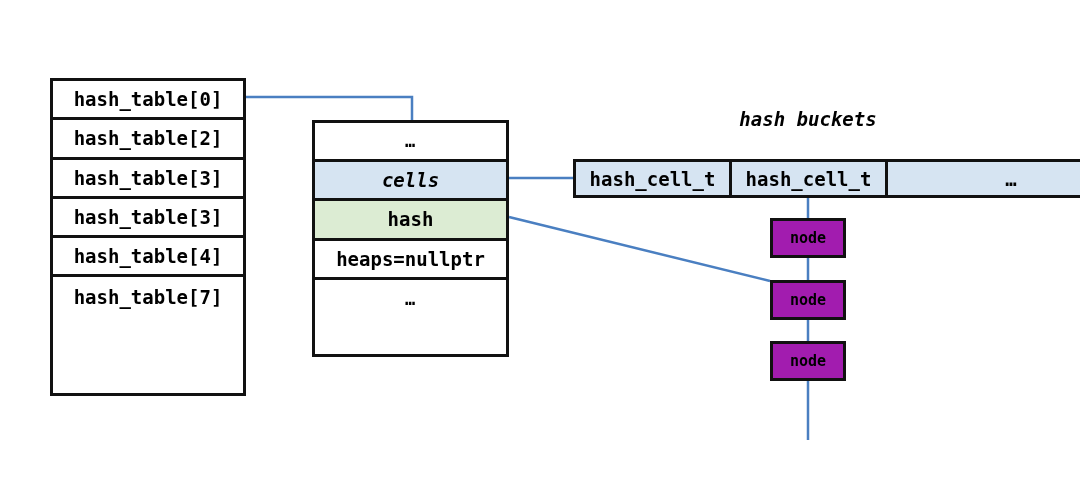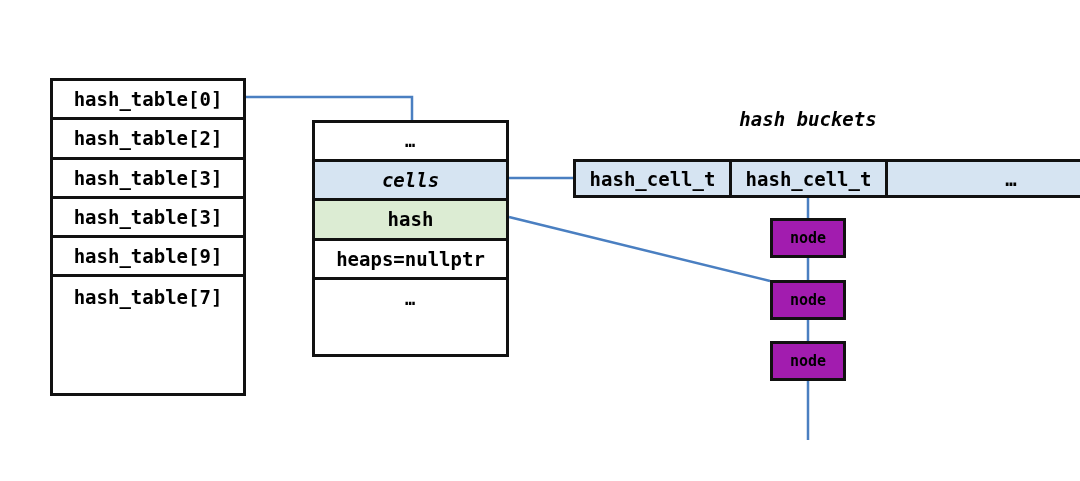--- a/index.html
+++ b/index.html
@@ -145,21 +145,21 @@
     <path d="M 808 198 L 808 440" fill="none" stroke="#4a7fc1" stroke-width="2.5"></path>
   </svg>
 
   <div class="caption" id="caption-buckets">hash buckets</div>
 
   <div class="table" id="ahi-table">
     <div class="row">hash_table[0]</div>
     <div class="row">hash_table[2]</div>
     <div class="row">hash_table[3]</div>
     <div class="row">hash_table[3]</div>
-    <div class="row">hash_table[9]</div>
+    <div class="row">hash_table[4]</div>
     <div class="row">hash_table[7]</div>
   </div>
 
   <div class="table" id="struct-table">
     <div class="row ellipsis">…</div>
     <div class="row fill-blue">cells</div>
     <div class="row fill-green">hash</div>
     <div class="row">heaps=nullptr</div>
     <div class="row ellipsis">…</div>
   </div>

